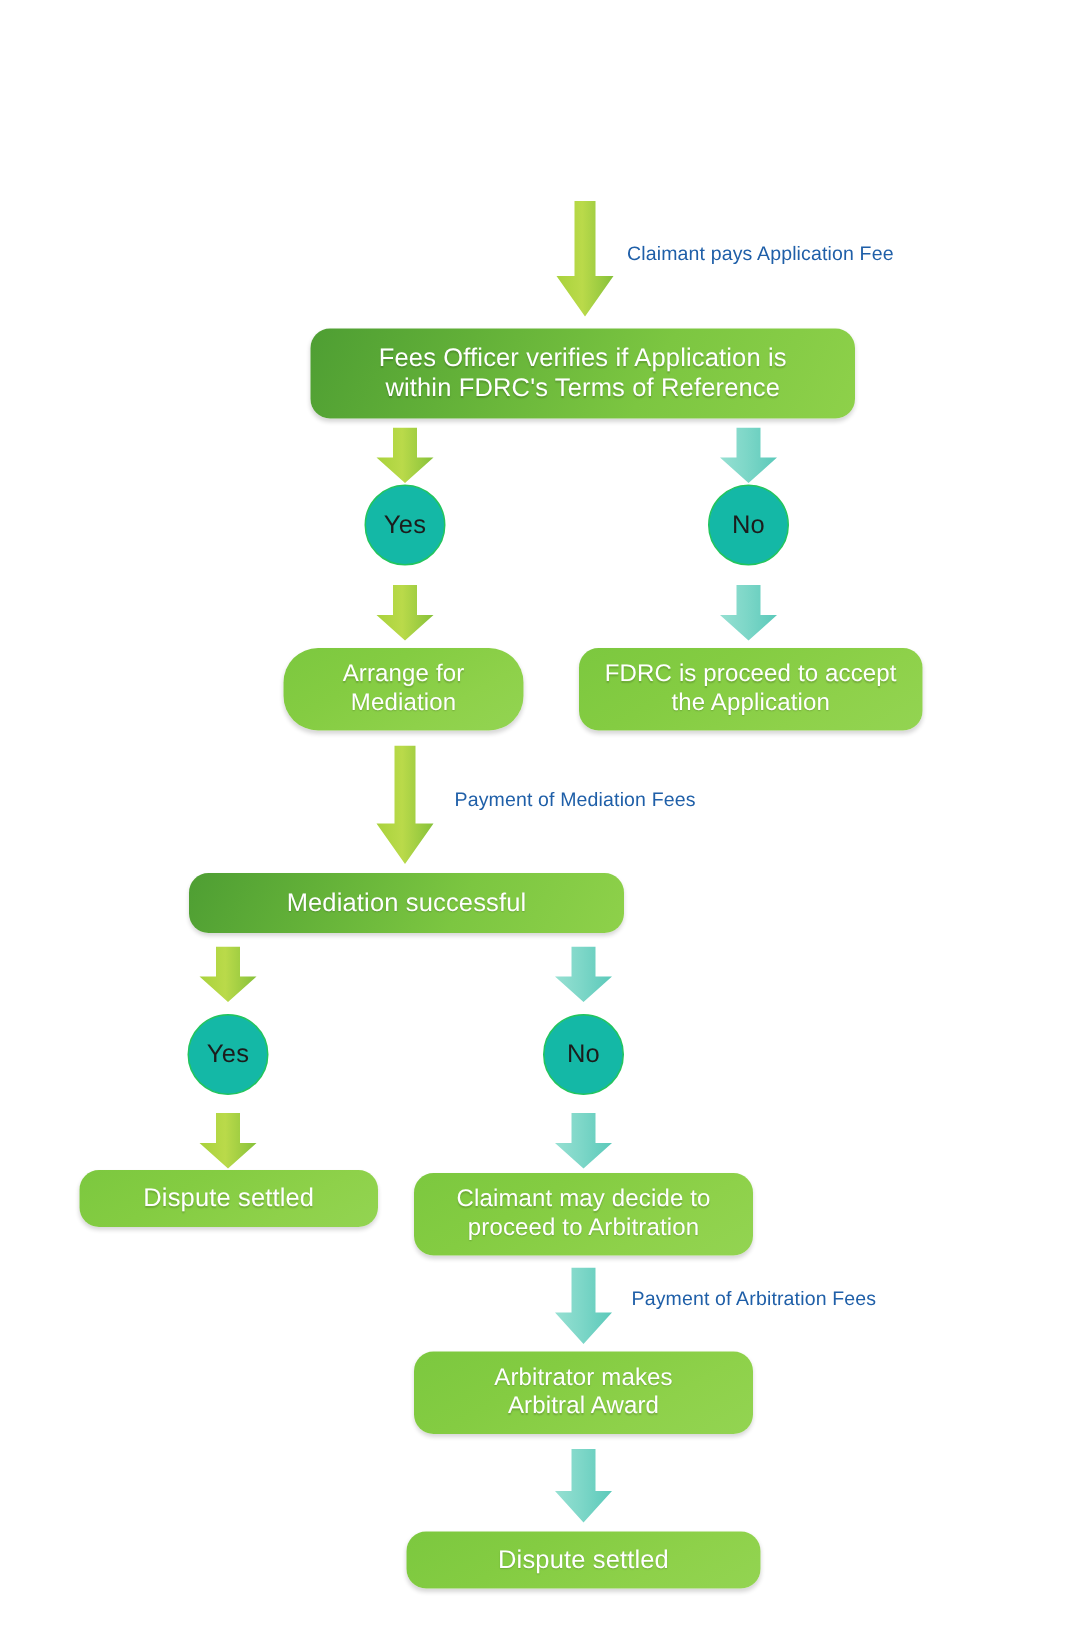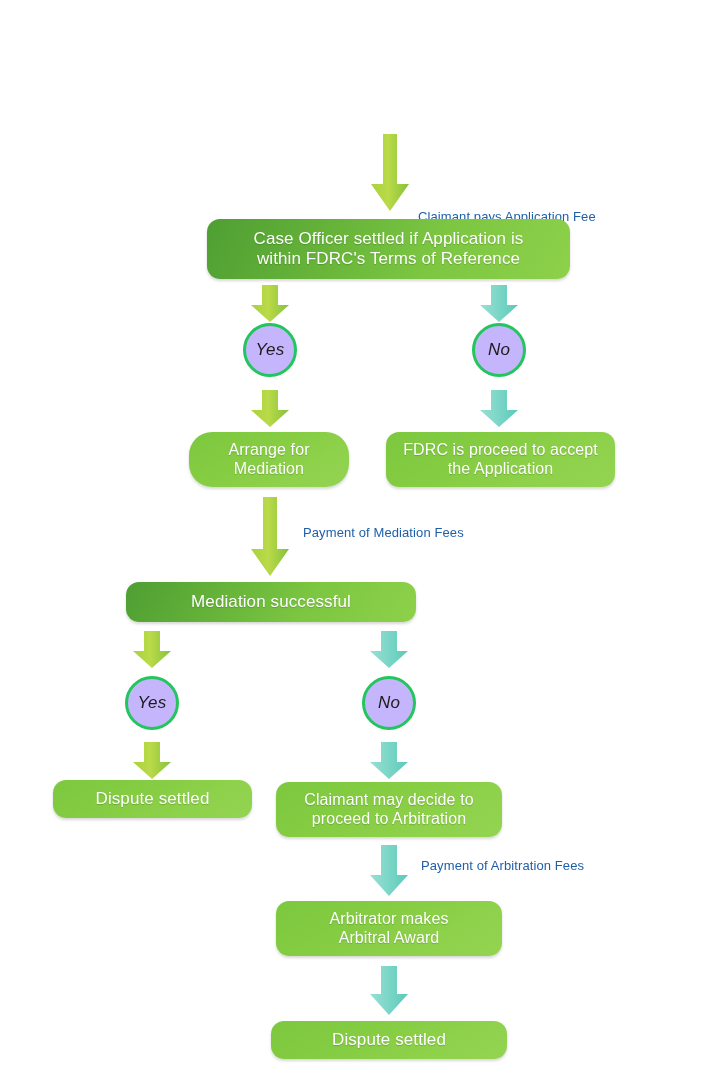--- a/index.html
+++ b/index.html
@@ -44,30 +44,29 @@
   }
   .node .txt {
     display: block;
     white-space: pre-line;
   }
 
   
   .circle {
     position: absolute;
     box-sizing: border-box;
-    border: 3px solid #22c55e;
+    border: 1px solid #22c55e;
     border-radius: 50%;
-    background: #c4b5fd;
+    background: #14b8a6;
     display: flex;
     align-items: center;
     justify-content: center;
     color: #1c1c1c;
     font-size: 17px;
     letter-spacing: 0.2px;
-    font-style: italic;
   }
 
   
   .arrow {
     position: absolute;
   }
   .arrow svg { display: block; }
 
   
   .edge-label {
@@ -90,24 +89,24 @@
         <linearGradient id="gGreen1" x1="0" y1="0" x2="1" y2="0">
           <stop offset="0%" stop-color="#a9d23c"></stop>
           <stop offset="45%" stop-color="#bada4a"></stop>
           <stop offset="100%" stop-color="#86c13a"></stop>
         </linearGradient>
       </defs>
       <polygon points="13,0 27,0 27,50 39,50 20,77 1,50 13,50" fill="url(#gGreen1)"></polygon>
     </svg>
   </div>
 
-  <div class="edge-label" style="left:418px; top:161px;margin-top:48px;">Claimant pays Application Fee</div>
+  <div class="edge-label" style="left:418px; top:161px;">Claimant pays Application Fee</div>
 
   <div class="node deep" style="left:207px; top:219px; width:363px; height:60px; font-size:17px;">
-    <span class="txt">Case Officer settled if Application is
+    <span class="txt">Fees Officer verifies if Application is
 within FDRC's Terms of Reference</span>
   </div>
 
   <div class="arrow" style="left:250px; top:285px;">
     <svg width="40" height="38" viewBox="0 0 40 38">
       <defs>
         <linearGradient id="gGreen2" x1="0" y1="0" x2="1" y2="0">
           <stop offset="0%" stop-color="#a9d23c"></stop>
           <stop offset="45%" stop-color="#bada4a"></stop>
           <stop offset="100%" stop-color="#86c13a"></stop>

